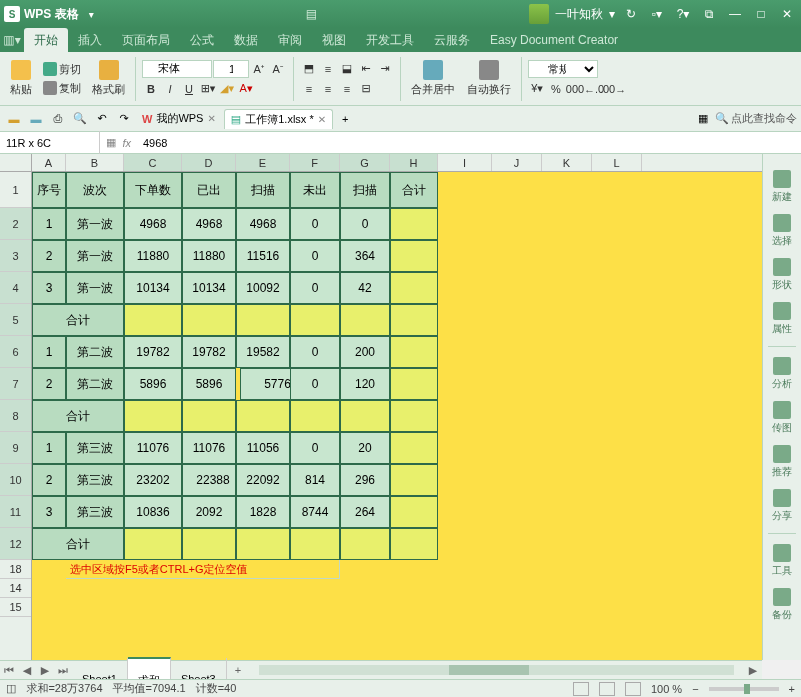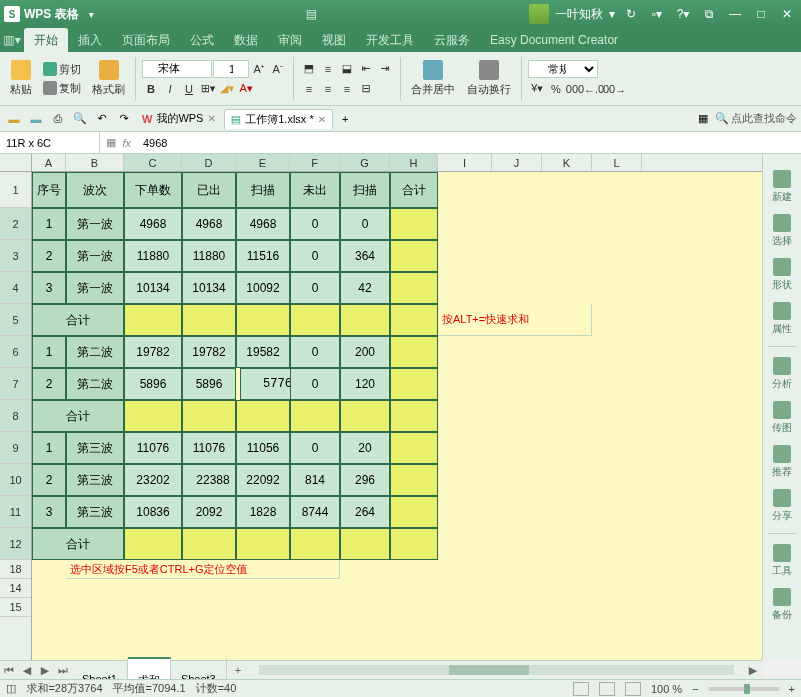--- a/index.html
+++ b/index.html
@@ -54,21 +54,21 @@
 
 .sheet-area { position: absolute; top: 154px; left: 0; right: 39px; bottom: 37px; background: #fff; display: flex; flex-direction: column; }
 .col-headers { height: 18px; display: flex; background: #e8f0ea; border-bottom: 1px solid #aaa; font-size: 11px; }
 .col-headers .corner { width: 32px; border-right: 1px solid #aaa; background: #e8f0ea; }
 .col-headers .ch { border-right: 1px solid #ccc; text-align: center; line-height: 18px; color: #333; }
 .col-headers .ch.sel { background: #c8e0d0; }
 .grid-body { flex: 1; display: flex; overflow: hidden; }
 .row-headers { width: 32px; background: #e8f0ea; border-right: 1px solid #aaa; font-size: 11px; }
 .row-headers .rh { border-bottom: 1px solid #ccc; text-align: center; color: #333; display: flex; align-items: center; justify-content: center; }
 .row-headers .rh.sel { background: #c8e0d0; }
-.cells { position: relative; flex: 1; background: #fef9c3; }
+.cells { position: relative; flex: 1; background: #fde047; }
 .cell { position: absolute; border-right: 1px solid #c0d8c6; border-bottom: 1px solid #c0d8c6; font-size: 12px; display: flex; align-items: center; justify-content: center; }
 .cell.hdr { background: #b8dcc0; border: 1px solid #2d6a4a; font-weight: normal; }
 .cell.data { background: #c8e6cf; border: 1px solid #2d6a4a; }
 .cell.yellow { background: #e8f06c; border: 1px solid #2d6a4a; }
 .cell.note { color: #d00; justify-content: flex-start; padding-left: 4px; font-size: 11px; }
 .selection { position: absolute; border: 2px solid #2d8a4a; pointer-events: none; }
 .cursor-plus { position: absolute; width: 14px; height: 14px; pointer-events: none; }
 .cursor-plus::before, .cursor-plus::after { content: ''; position: absolute; background: #000; }
 .cursor-plus::before { left: 6px; top: 0; width: 2px; height: 14px; }
 .cursor-plus::after { top: 6px; left: 0; height: 2px; width: 14px; }
@@ -335,21 +335,21 @@
         <div class="cell data" style="left: 92px; top: 164px; width: 58px; height: 32px;">19782</div>
         <div class="cell data" style="left: 150px; top: 164px; width: 54px; height: 32px;">19782</div>
         <div class="cell data" style="left: 204px; top: 164px; width: 54px; height: 32px;">19582</div>
         <div class="cell data" style="left: 258px; top: 164px; width: 50px; height: 32px;">0</div>
         <div class="cell data" style="left: 308px; top: 164px; width: 50px; height: 32px;">200</div>
         <div class="cell yellow" style="left: 358px; top: 164px; width: 48px; height: 32px;"></div>
         <div class="cell hdr" style="left: 0px; top: 196px; width: 34px; height: 32px;">2</div>
         <div class="cell hdr" style="left: 34px; top: 196px; width: 58px; height: 32px;">第二波</div>
         <div class="cell data" style="left: 92px; top: 196px; width: 58px; height: 32px;">5896</div>
         <div class="cell data" style="left: 150px; top: 196px; width: 54px; height: 32px;">5896</div>
-        <div class="cell data" style="left: 208px; top: 196px; width: 75px; height: 32px; font-family: Liberation Mono, monospace;">5776</div>
+        <div class="cell data" style="left: 208px; top: 196px; width: 75px; height: 32px;">5776</div>
         <div class="cell data" style="left: 258px; top: 196px; width: 50px; height: 32px;">0</div>
         <div class="cell data" style="left: 308px; top: 196px; width: 50px; height: 32px;">120</div>
         <div class="cell yellow" style="left: 358px; top: 196px; width: 48px; height: 32px;"></div>
         <div class="cell hdr" style="left: 0px; top: 228px; width: 92px; height: 32px;">合计</div>
         <div class="cell yellow" style="left: 92px; top: 228px; width: 58px; height: 32px;"></div>
         <div class="cell yellow" style="left: 150px; top: 228px; width: 54px; height: 32px;"></div>
         <div class="cell yellow" style="left: 204px; top: 228px; width: 54px; height: 32px;"></div>
         <div class="cell yellow" style="left: 258px; top: 228px; width: 50px; height: 32px;"></div>
         <div class="cell yellow" style="left: 308px; top: 228px; width: 50px; height: 32px;"></div>
         <div class="cell yellow" style="left: 358px; top: 228px; width: 48px; height: 32px;"></div>
@@ -377,21 +377,20 @@
         <div class="cell data" style="left: 258px; top: 324px; width: 50px; height: 32px;">8744</div>
         <div class="cell data" style="left: 308px; top: 324px; width: 50px; height: 32px;">264</div>
         <div class="cell yellow" style="left: 358px; top: 324px; width: 48px; height: 32px;"></div>
         <div class="cell hdr" style="left: 0px; top: 356px; width: 92px; height: 32px;">合计</div>
         <div class="cell yellow" style="left: 92px; top: 356px; width: 58px; height: 32px;"></div>
         <div class="cell yellow" style="left: 150px; top: 356px; width: 54px; height: 32px;"></div>
         <div class="cell yellow" style="left: 204px; top: 356px; width: 54px; height: 32px;"></div>
         <div class="cell yellow" style="left: 258px; top: 356px; width: 50px; height: 32px;"></div>
         <div class="cell yellow" style="left: 308px; top: 356px; width: 50px; height: 32px;"></div>
         <div class="cell yellow" style="left: 358px; top: 356px; width: 48px; height: 32px;"></div>
-        <div class="cell note" style="left: 406px; top: 132px; width: 154px; height: 32px;">按ALT+=快速求和</div>
         <div class="cell note" style="left: 34px; top: 388px; width: 274px; height: 19px;">选中区域按F5或者CTRL+G定位空值</div>
       </div>
   </div>
 </div>
 
 <div class="side-panel">
   <div id="side-panel-inner"></div>
 <div class="side-btn">
       <div class="icon"></div>
       <span>新建</span>

